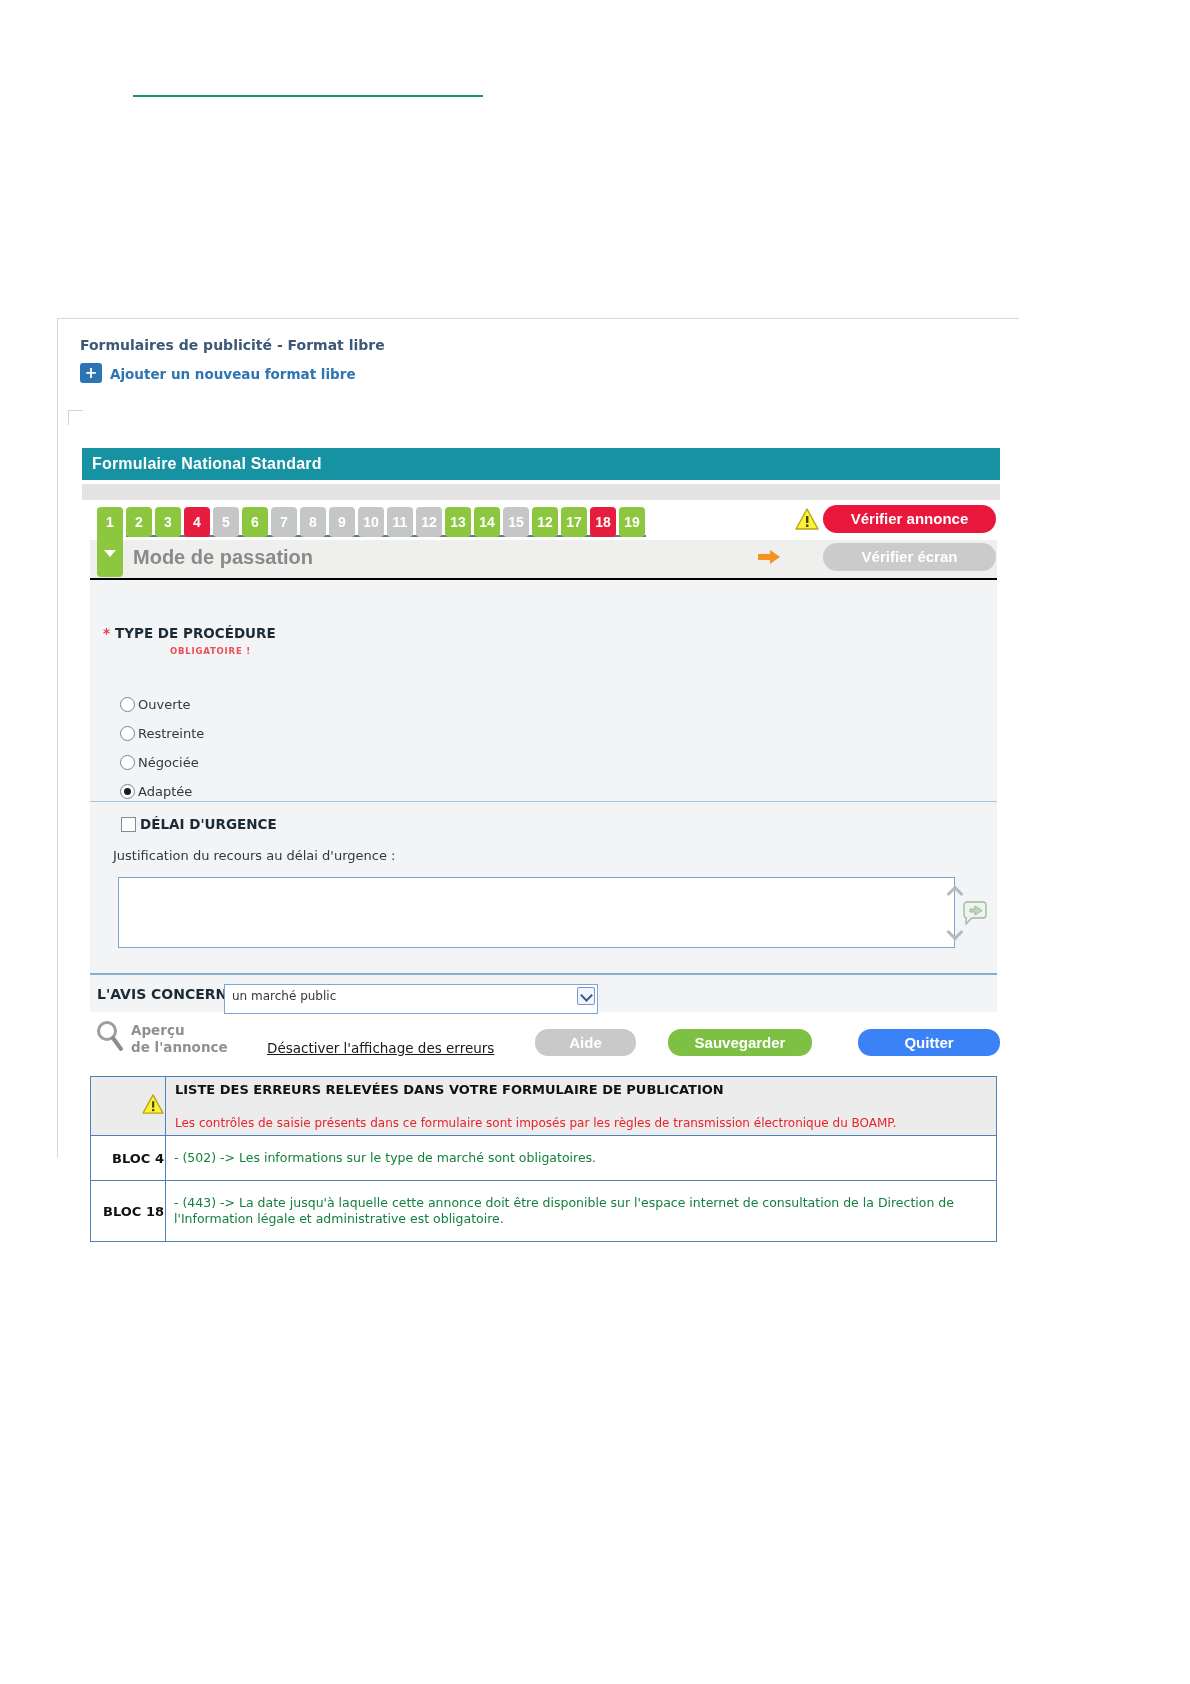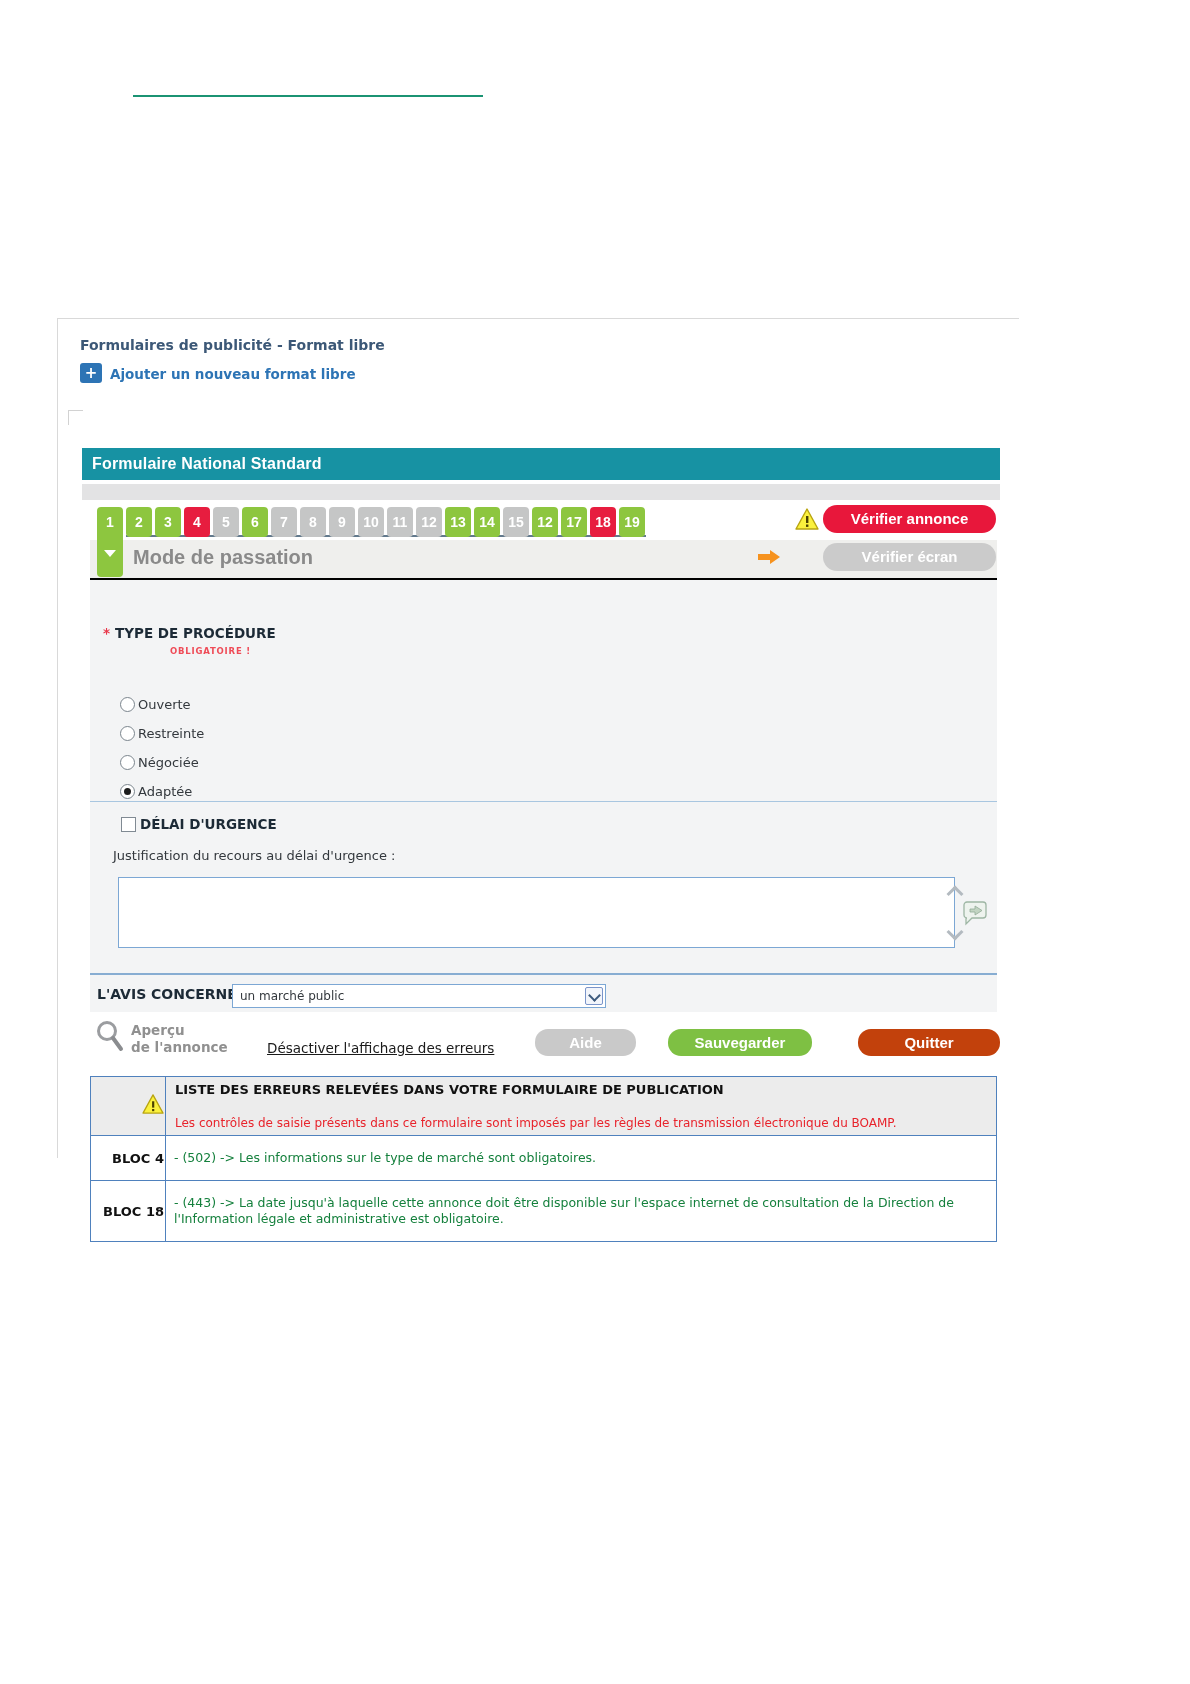--- a/index.html
+++ b/index.html
@@ -73,39 +73,39 @@
   #just-label{position:absolute;left:23px;top:268px;font-size:13px;color:#33383d;}
   #justif-textarea{position:absolute;left:28px;top:297px;width:837px;height:71px;background:#fff;
                    border:1px solid #7ca7d4;box-sizing:border-box;cursor:text;font-size:13px;color:#333;
                    padding:4px 26px 4px 6px;overflow:hidden;}
   .chev{position:absolute;width:9px;height:9px;border-left:3px solid #b3bac0;border-top:3px solid #b3bac0;}
   #chev-up{right:36px;top:308px;transform:rotate(45deg);}
   #chev-down{right:36px;top:346px;transform:rotate(225deg);}
   #bubble-icon{position:absolute;left:872px;top:320px;width:26px;height:26px;}
 
   #avis-label{position:absolute;left:7px;top:406px;font-size:14px;font-weight:bold;color:#1c2a36;}
-  #avis-select{position:absolute;left:142px;top:404px;width:374px;height:24px;background:#fff;
+  #avis-select{position:absolute;left:134px;top:404px;width:374px;height:30px;background:#fff;
                border:1px solid #7ca7d4;box-sizing:border-box;cursor:pointer;}
   #avis-select .sel-text{position:absolute;left:7px;top:4px;font-size:12px;color:#33383d;}
   #sel-arrow-box{position:absolute;right:2px;top:2px;width:18px;height:18px;border:1px solid #7a94c9;
                  border-radius:2px;background:#f2f5fb;box-sizing:border-box;}
   #sel-arrow-box .sel-chev{position:absolute;left:4px;top:3px;width:7px;height:7px;
                  border-left:2px solid #3c5a7e;border-top:2px solid #3c5a7e;transform:rotate(225deg);}
 
   
   #magnifier{position:absolute;left:94px;top:1018px;width:34px;height:40px;cursor:pointer;}
   #preview-label{position:absolute;left:131px;top:1022px;font-size:13.5px;font-weight:bold;color:#909090;
                  line-height:17px;cursor:pointer;}
   #toggle-errors{position:absolute;left:267px;top:1040px;font-size:13.5px;color:#1a1a1a;
                  text-decoration:underline;cursor:pointer;}
   .pill2{position:absolute;top:1029px;height:27px;border-radius:13px;color:#fff;font-weight:bold;font-size:15px;
         text-align:center;line-height:27px;cursor:pointer;font-family:"Liberation Sans",sans-serif;}
   #btn-aide{left:535px;width:101px;background:#c9c9c9;}
   #btn-save{left:668px;width:144px;background:#7ec043;}
-  #btn-quit{left:858px;width:142px;background:#c2410c;}
+  #btn-quit{left:858px;width:142px;background:#3b82f6;}
 
   
   #error-table{position:absolute;left:90px;top:1076px;width:907px;border-collapse:collapse;table-layout:fixed;}
   #error-table td{border:1px solid #4f81bd;vertical-align:middle;}
   #error-table .c1{width:72px;text-align:right;}
   #error-table .hdr{background:#ececec;}
   #error-table .hdr-text{padding:4px 8px;}
   #err-title{font-size:13px;font-weight:bold;color:#111;}
   #err-subtitle{font-size:12px;color:#e8232b;margin-top:19px;}
   #error-table .bloc{font-size:13px;font-weight:bold;color:#111;background:#fff;}

